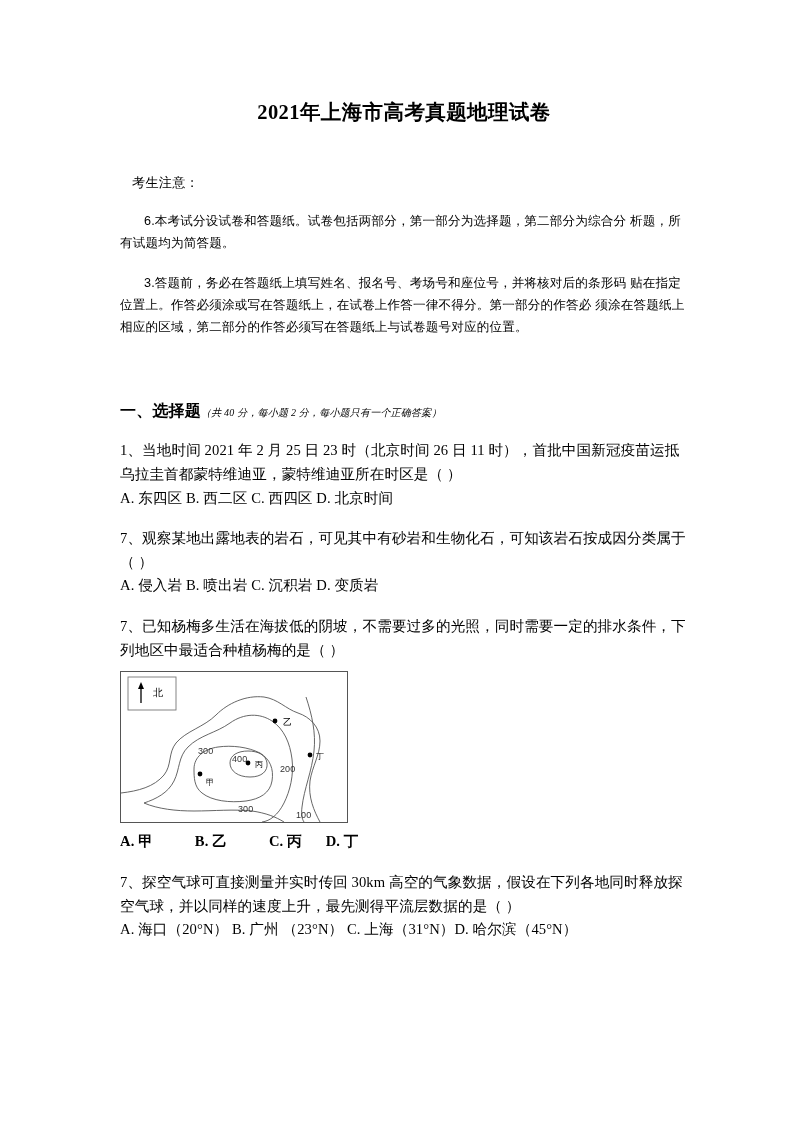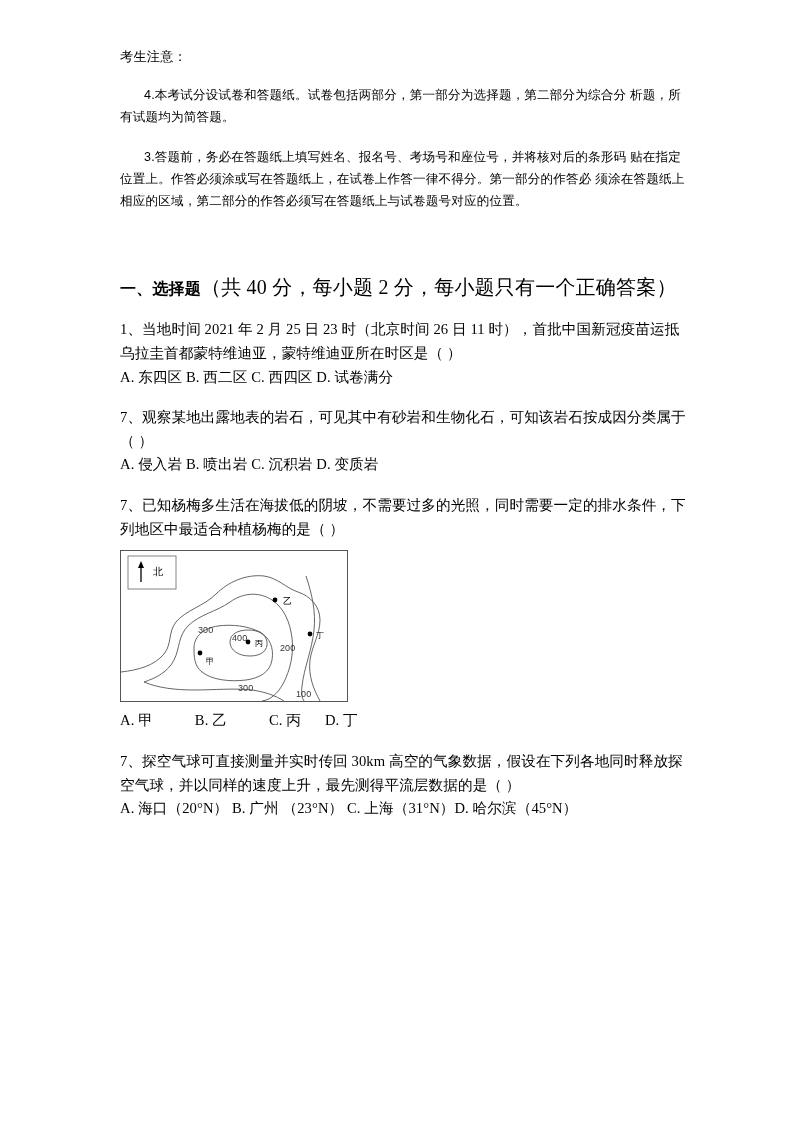--- a/index.html
+++ b/index.html
@@ -30,20 +30,21 @@
     margin: 0;
     padding-top: 98px;
     font-family: "Liberation Serif", "DejaVu Serif", serif;
   }
   .notice-head {
     font-size: 13.2px;
     font-family: "Liberation Sans", "DejaVu Sans", sans-serif;
     margin-top: 48px;
     margin-bottom: 0;
     letter-spacing: 0.2px;
+    margin-left: 12px;
   }
   .notice-item {
     font-size: 12.6px;
     font-family: "Liberation Sans", "DejaVu Sans", sans-serif;
     line-height: 1.72;
     margin-top: 19px;
     text-indent: 24px;
     letter-spacing: 0.15px;
   }
   .notice-item.hang {
@@ -52,21 +53,22 @@
   .section-heading {
     margin-top: 62px;
     font-size: 17.5px;
     letter-spacing: 0.2px;
   }
   .section-heading .sec-label {
     font-weight: bold;
     font-size: 16px;
   }
   .section-heading .sec-note {
-    font-size: 20px;
+    font-size: 10px;
+    font-style: italic;
   }
   .question {
     margin-top: 17px;
     font-size: 14.6px;
     line-height: 1.62;
     letter-spacing: 0.1px;
   }
   .q-stem {
     margin: 0;
   }
@@ -77,46 +79,48 @@
   }
   .q-options .opt {
     white-space: nowrap;
   }
   .figure-wrap {
     margin-top: 9px;
     margin-bottom: 7px;
   }
   .q-options.q4opts .opt {
     display: inline-block;
+    font-weight: bold;
   }
   .q-options.q4opts .opt-a { margin-right: 42px; }
   .q-options.q4opts .opt-b { margin-right: 42px; }
   .q-options.q4opts .opt-c { margin-right: 24px; }
   .contour-svg {
     display: block;
   }
 </style>
 </head>
 <body>
 
 <div class="page">
 
+  <h1 class="doc-title">2021年上海市高考真题地理试卷</h1>
 
   <div class="notice-head">考生注意：</div>
 
-  <p class="notice-item hang">4.本考试分设试卷和答题纸。试卷包括两部分，第一部分为选择题，第二部分为综合分 析题，所有试题均为简答题。</p>
+  <p class="notice-item hang">6.本考试分设试卷和答题纸。试卷包括两部分，第一部分为选择题，第二部分为综合分 析题，所有试题均为简答题。</p>
   <p class="notice-item hang">3.答题前，务必在答题纸上填写姓名、报名号、考场号和座位号，并将核对后的条形码 贴在指定位置上。作答必须涂或写在答题纸上，在试卷上作答一律不得分。第一部分的作答必 须涂在答题纸上相应的区域，第二部分的作答必须写在答题纸上与试卷题号对应的位置。</p>
 
   <div class="section-heading">
     <span class="sec-label">一、选择题</span><span class="sec-note">（共 40 分，每小题 2 分，每小题只有一个正确答案）</span>
   </div>
 
   <div class="question">
     <p class="q-stem">1、当地时间 2021 年 2 月 25 日 23 时（北京时间 26 日 11 时），首批中国新冠疫苗运抵乌拉圭首都蒙特维迪亚，蒙特维迪亚所在时区是（   ）</p>
-    <p class="q-options">A. 东四区  B. 西二区  C. 西四区  D. 试卷满分</p>
+    <p class="q-options">A. 东四区  B. 西二区  C. 西四区  D. 北京时间</p>
   </div>
 
 
   <div class="question">
     <p class="q-stem">7、观察某地出露地表的岩石，可见其中有砂岩和生物化石，可知该岩石按成因分类属于（   ）</p>
     <p class="q-options">A. 侵入岩  B. 喷出岩  C. 沉积岩  D. 变质岩</p>
   </div>
 
   <div class="question">
     <p class="q-stem">7、已知杨梅多生活在海拔低的阴坡，不需要过多的光照，同时需要一定的排水条件，下列地区中最适合种植杨梅的是（   ）</p>

